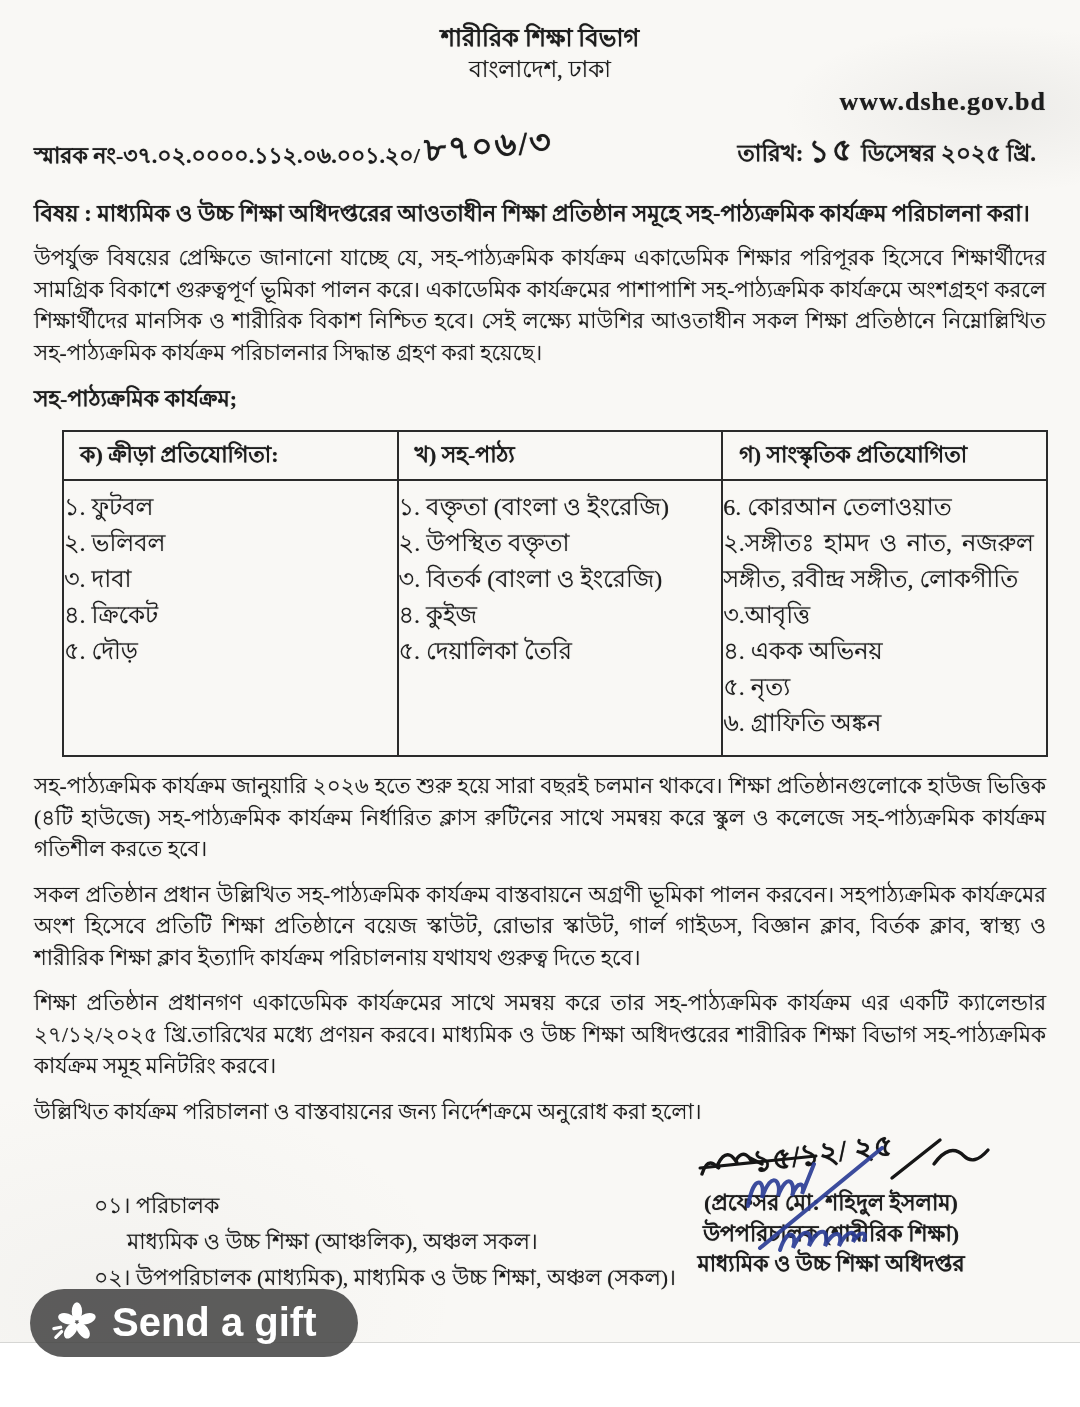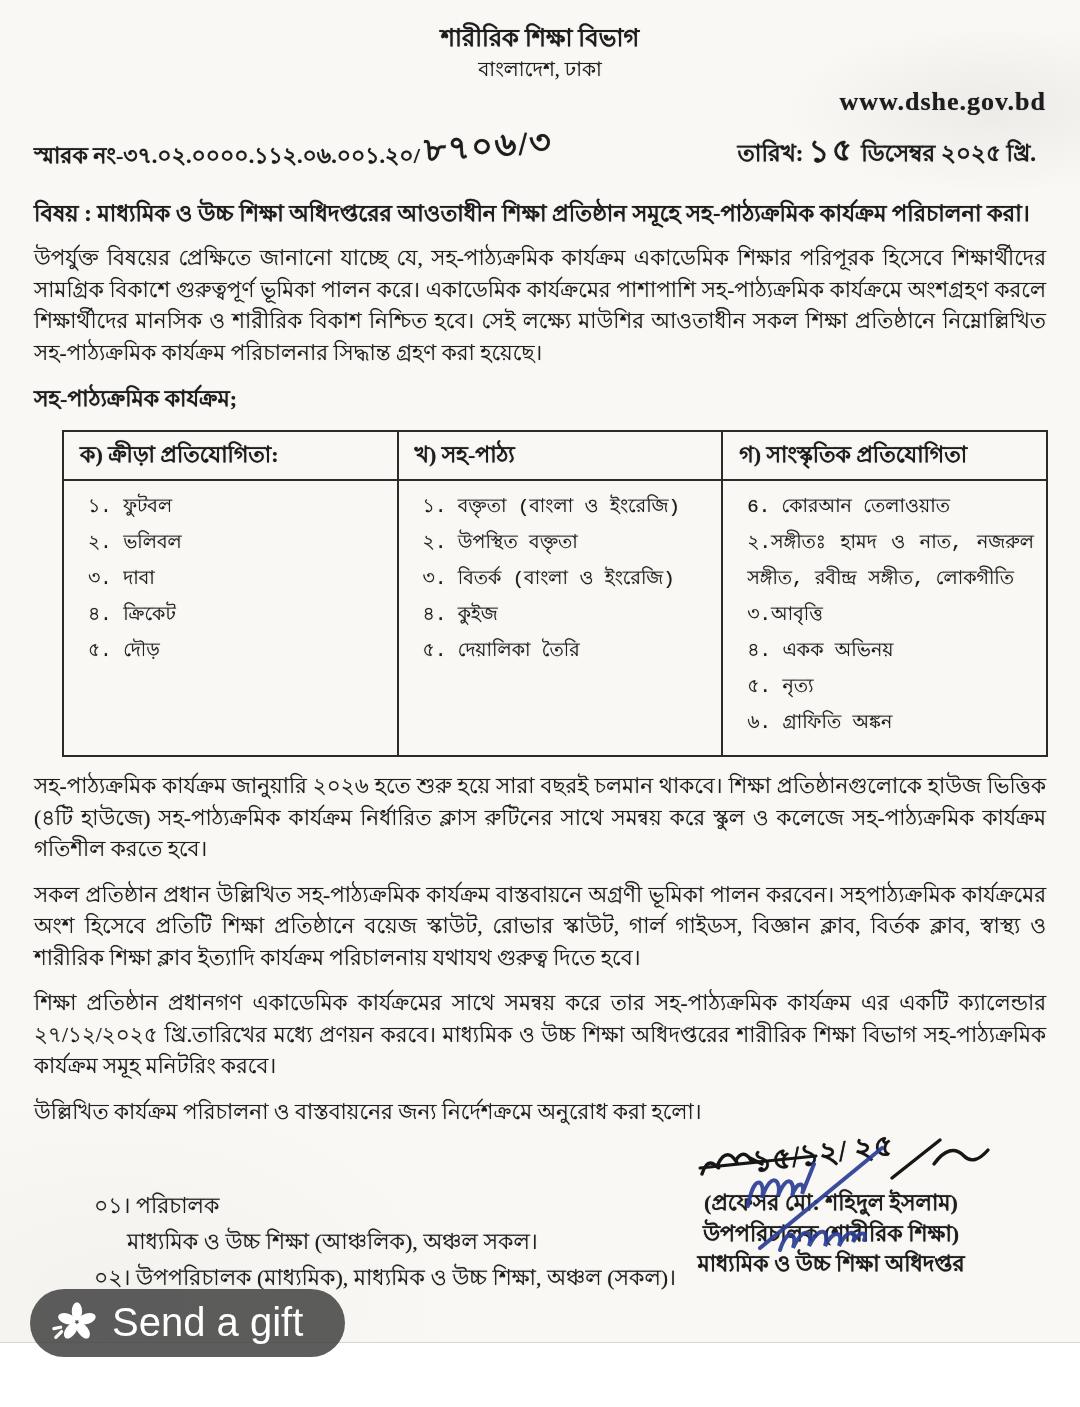--- a/index.html
+++ b/index.html
@@ -13,39 +13,39 @@
       #f9f8f5;
     overflow:hidden;
     font-family:"Liberation Serif","DejaVu Serif",serif;
     color:#1d1d1d;
   }
   .scan{ text-shadow:0 0 0.8px rgba(25,25,25,0.65); }
   .inner{ padding:22px 34px 0 34px; }
 
   .hdr{ text-align:center; }
   .hdr-line1{ font-size:24px; font-weight:bold; line-height:32px;}
-  .hdr-line2{ font-size:20px; line-height:31px;font-family:Liberation Serif, serif;}
+  .hdr-line2{ font-size:23px; line-height:31px;font-family:Liberation Serif, serif;}
   .hdr-site{ font-size:26px; font-weight:bold; line-height:33px; letter-spacing:1px;text-align:right;}
 
   .memo-row{ margin-top:8px; display:flex; justify-content:space-between; align-items:flex-start;}
   .memo-left{ font-size:22px; font-weight:bold; white-space:nowrap;}
   .memo-hand{ display:inline-block; font-size:33px; font-weight:bold; transform:rotate(-4deg) translateY(-6px); letter-spacing:2px;}
   .memo-right{ font-size:23px; font-weight:bold; padding-right:10px; white-space:nowrap;}
   .date-hand{ display:inline-block; font-size:31px; transform:rotate(-3deg); letter-spacing:3px;}
 
   .subject{ margin-top:16px; font-size:22.5px; font-weight:bold; line-height:31px;}
 
   .para{ margin-top:14px; font-size:21.5px; line-height:31.5px; text-align:justify;}
 
   .tbl-heading{ margin-top:12px; font-size:22px; font-weight:bold;}
 
   table.activities{ margin-top:12px; margin-left:28px; width:986px; border-collapse:collapse; table-layout:fixed;}
   table.activities th, table.activities td{ border:2.5px solid #2b2b2b; }
   table.activities th{ font-size:22px; font-weight:bold; text-align:left; padding:5px 16px; height:30px;}
-  table.activities td{ vertical-align:top; padding:8px 12px 14px 24px; height:204px; font-size:19px;font-family:Liberation Mono, monospace;}
+  table.activities td{ vertical-align:top; padding:8px 12px 14px 0; height:204px; font-size:24px;}
   .cell-line{ line-height:36px; text-align:justify;}
   .w1{width:34%;} .w2{width:33%;} .w3{width:33%;}
 
   .sig-zone{ position:relative; height:228px; margin-top:6px;}
   .dist-list{ position:absolute; left:60px; top:54px; width:640px;}
   .dist-line{ font-size:22px; line-height:36px;}
   .sig-block{ position:absolute; right:40px; top:0; width:350px; text-align:center;}
   .sig-scribble{ display:block; margin:0 0 2px 40px;}
   .sig-line{ font-size:22px; font-weight:bold; line-height:30.5px;}
 
@@ -67,21 +67,21 @@
   .bottom-strip{ position:absolute; left:0; right:0; bottom:0; height:21px; background:#ffffff; border-top:1.5px solid #d6d6d4;}
 
   .gift-pill{
     position:absolute; left:30px; top:1289px;
     display:flex; align-items:center; gap:14px;
     background:rgba(62,62,62,0.84);
     border:none; border-radius:44px;
     padding:10px 42px 12px 22px;
     color:#ffffff; cursor:pointer;
     font-family:"Liberation Sans","DejaVu Sans",sans-serif;
-    font-size:40px; font-weight:normal;
+    font-size:40px; font-weight:bold;
   }
   .gift-pill svg{ display:block; }
 </style>
 </head>
 <body>
 
 <div class="page">
   <div class="inner scan">
 
     <div class="hdr">

